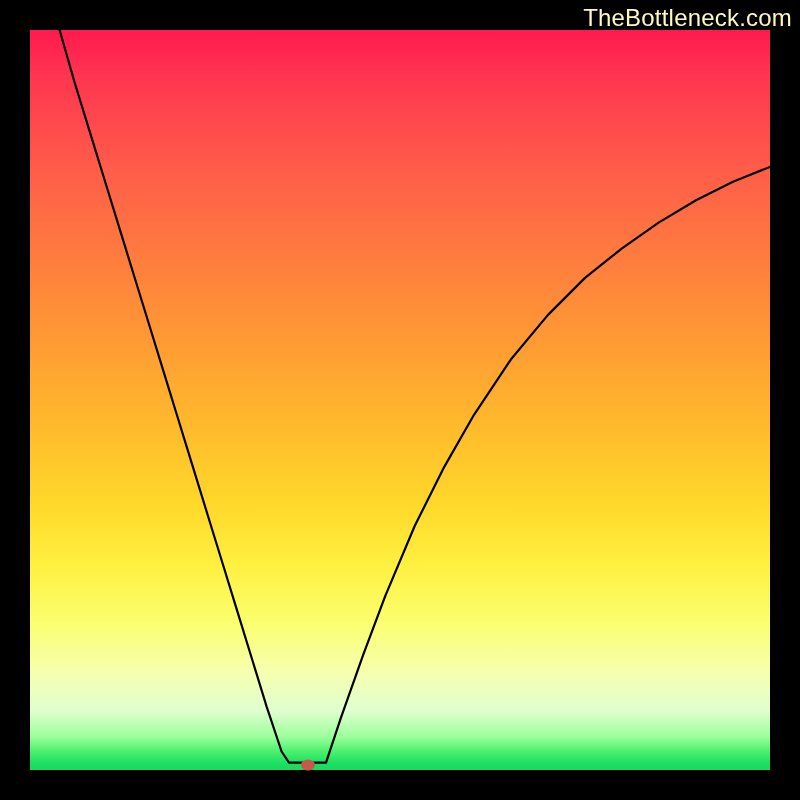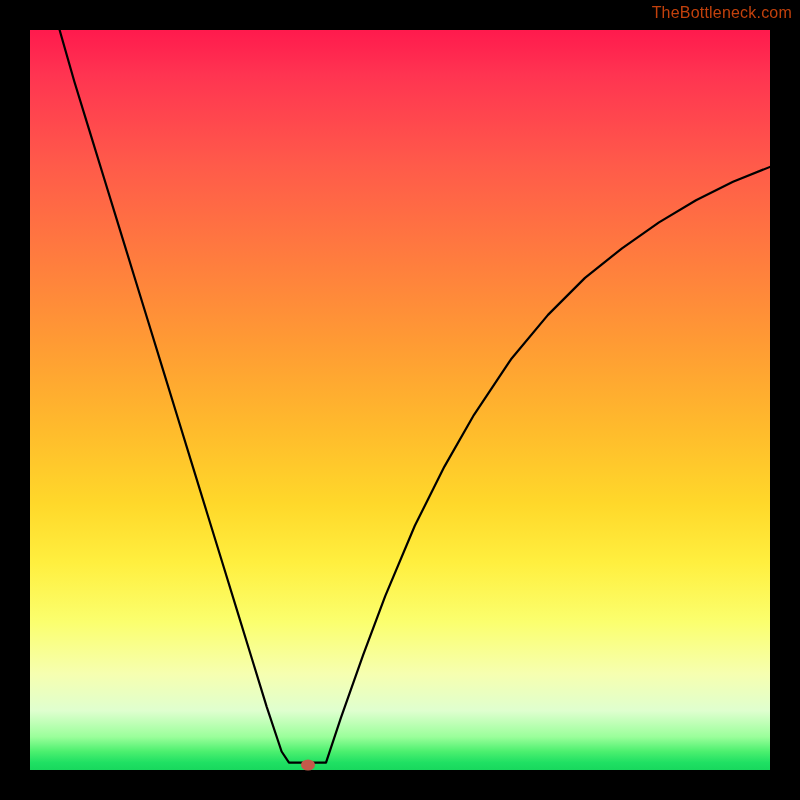--- a/index.html
+++ b/index.html
@@ -56,22 +56,22 @@
     width: 14px;
     height: 11px;
     border-radius: 50%;
     background: #c55a4a; 
     transform: translate(-50%, -50%);
   }
   .watermark {
     position: absolute;
     top: 4px;
     right: 8px;
-    color: #c2410c;
-    font-size: 16px;
+    color: #fef9c3;
+    font-size: 24px;
     letter-spacing: 0.2px;
     user-select: none;
   }
 </style>
 </head>
 <body>
 
 <div class="frame">
   <div class="plot">
     <svg class="curve-svg" viewBox="0 0 740 740" preserveAspectRatio="none">

